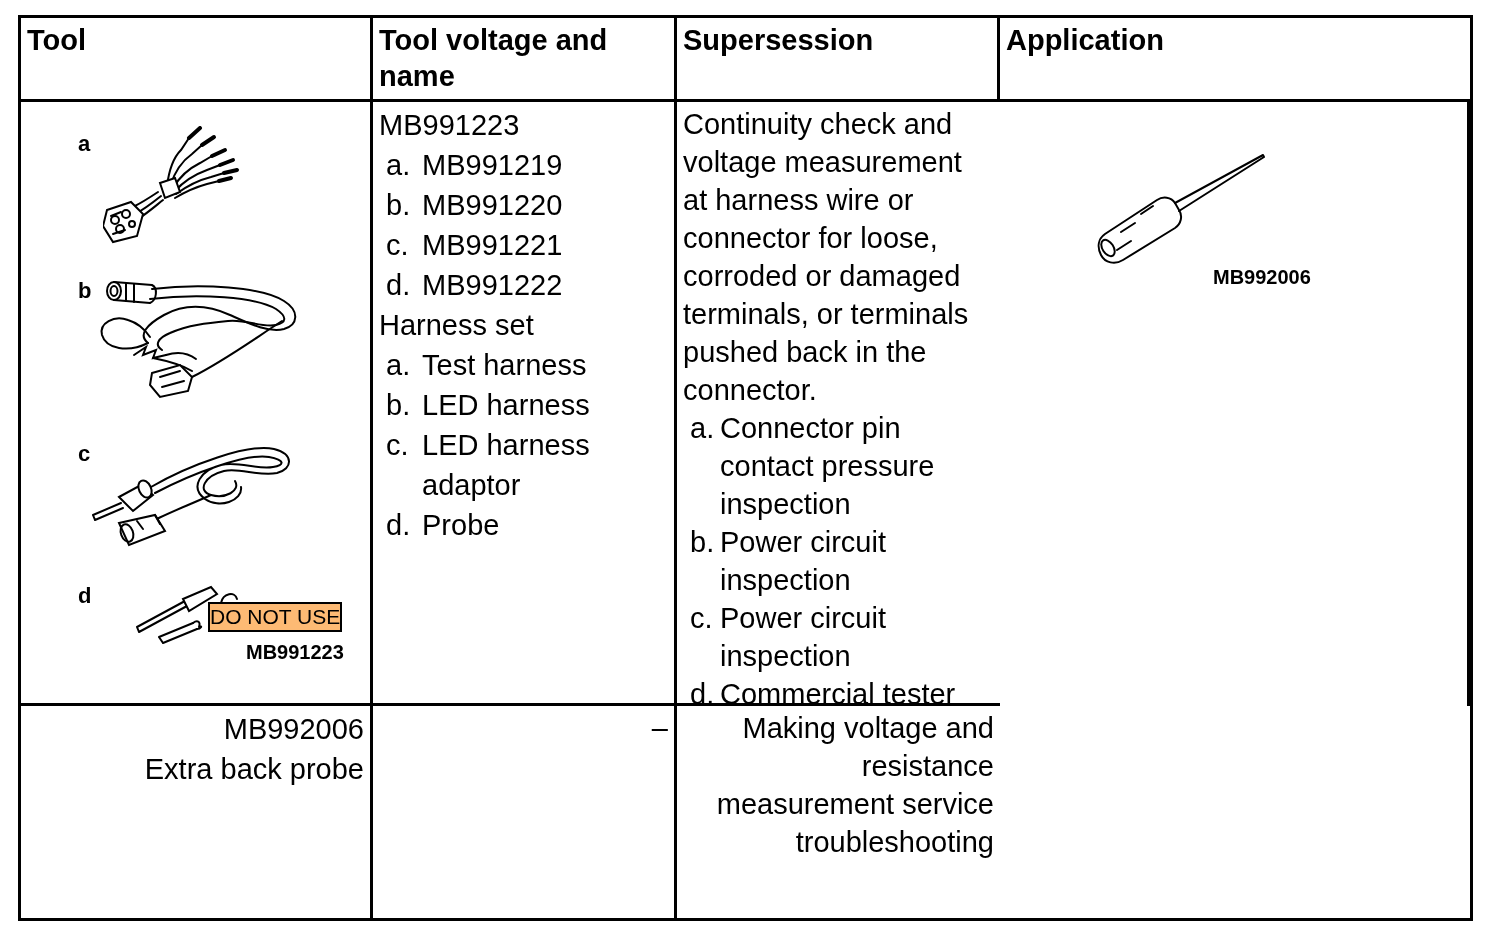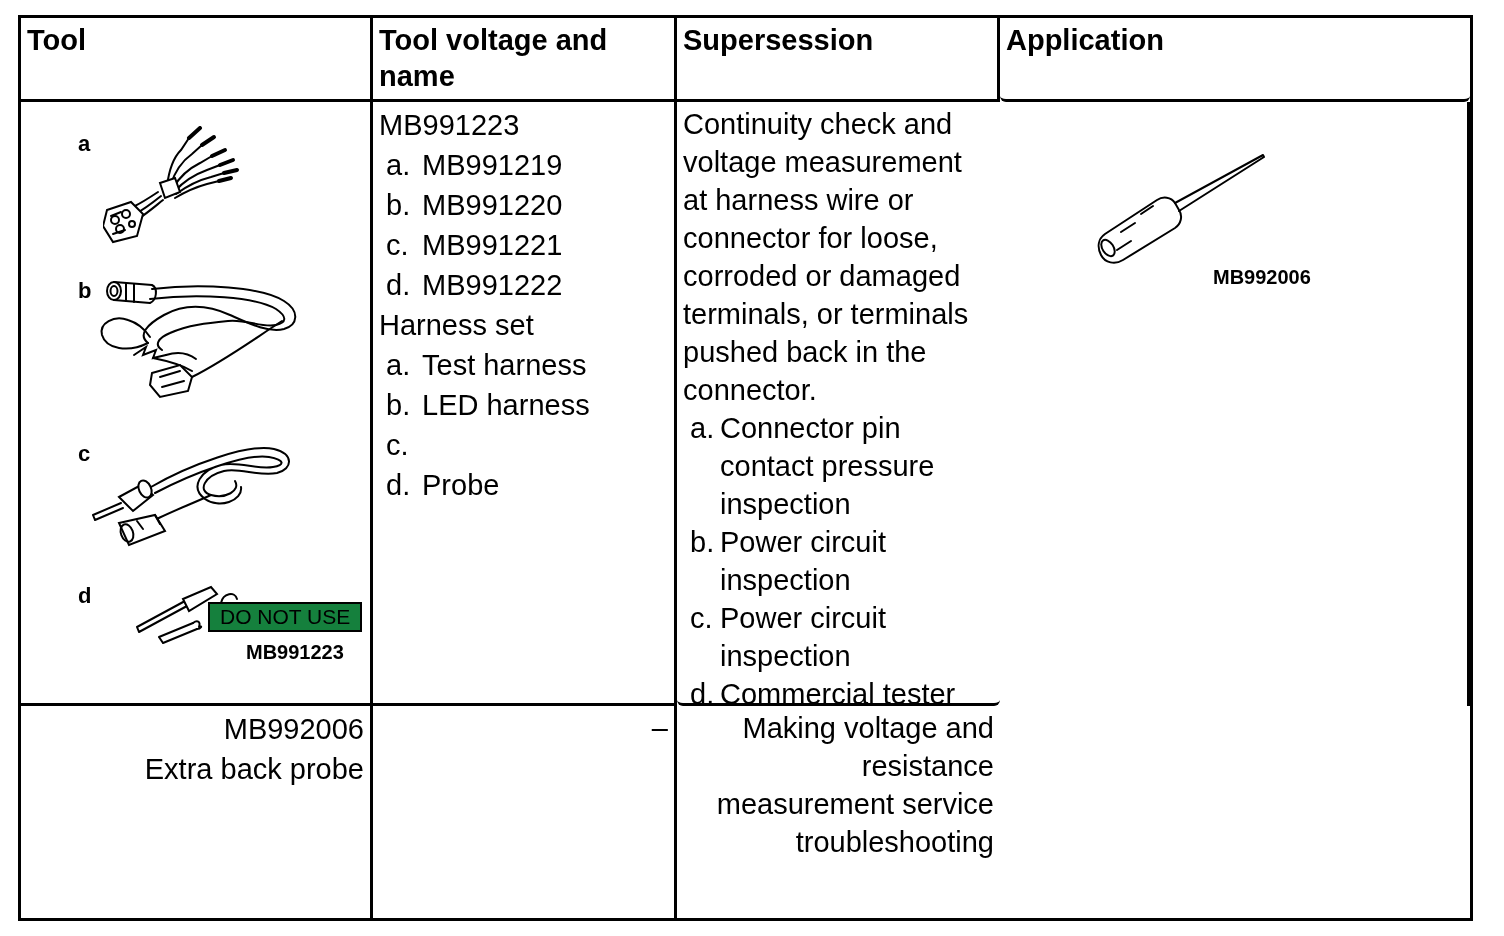--- a/index.html
+++ b/index.html
@@ -28,21 +28,21 @@
   .cell {
     border-right: 3px solid #000;
     border-bottom: 3px solid #000;
     box-sizing: border-box;
     padding: 3px 6px;
     font-size: 29px;
     line-height: 38px;
     position: relative;
     overflow: hidden;
   }
-  .cell.lastcol { border-right: none; border-radius: 6px; }
+  .cell.lastcol { border-right: none; }
   .cell.lastrow { border-bottom: none; text-align: right; }
   .hdr { font-weight: bold; line-height: 36px; padding-top: 4px; }
   .numcell { line-height: 40px; }
   .li { display: flex; padding-left: 7px; }
   .li .mk { flex: none; width: 36px; }
   .app .li .mk { width: 30px; }
   .app .li .tx { max-width: 400px; }
   .toolcell { padding: 0; }
   .plabel {
     position: absolute;
@@ -55,23 +55,23 @@
     font-weight: bold;
     font-size: 20px;
     line-height: 20px;
     white-space: nowrap;
   }
   .dnu {
     position: absolute;
     border: 2px solid #000;
     font-size: 21px;
     line-height: 26px;
-    padding: 0 10px;
+    padding: 0 0;
     white-space: nowrap;
-    background: #15803d;
+    background: #fdba74;
   }
   svg.illus { position: absolute; }
   svg.illus * { vector-effect: non-scaling-stroke; }
 </style>
 </head>
 <body>
 
 <div class="page">
   <div class="tbl">
 
@@ -180,20 +180,21 @@
       <div class="li">
         <span class="mk">a.</span>
         <span class="tx">Test harness</span>
       </div>
       <div class="li">
         <span class="mk">b.</span>
         <span class="tx">LED harness</span>
       </div>
       <div class="li">
         <span class="mk">c.</span>
+        <span class="tx">LED harness adaptor</span>
       </div>
       <div class="li">
         <span class="mk">d.</span>
         <span class="tx">Probe</span>
       </div>
     </div>
 
 
     <div class="cell app lastcol">
       <div>Continuity check and voltage measurement at harness wire or connector for loose, corroded or damaged terminals, or terminals pushed back in the connector.</div>

